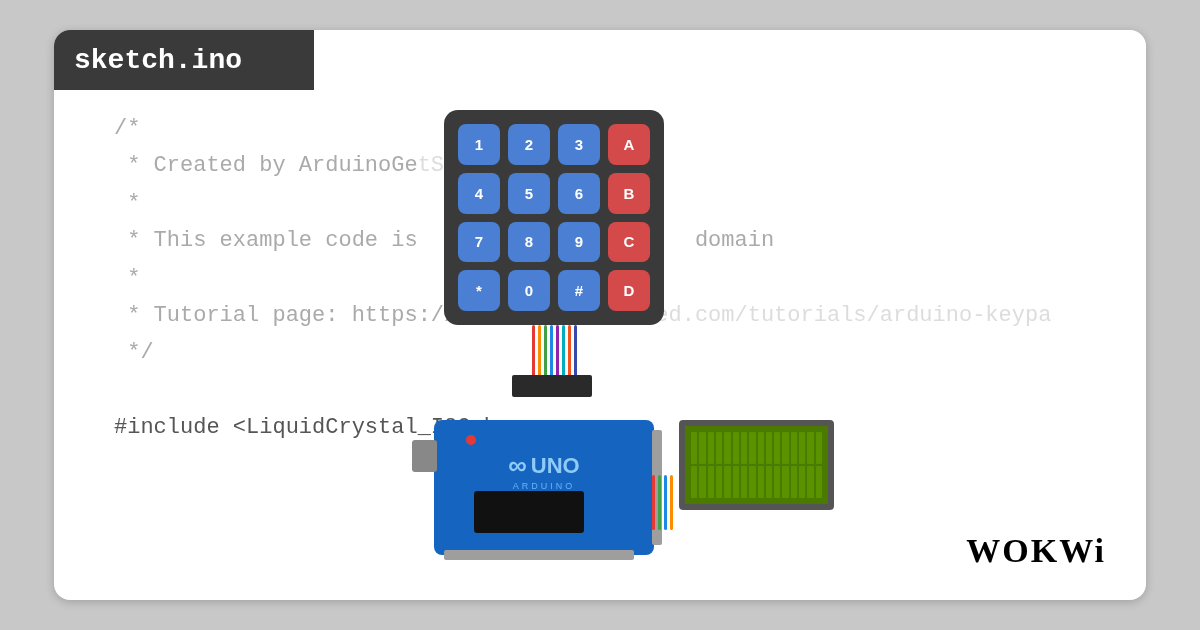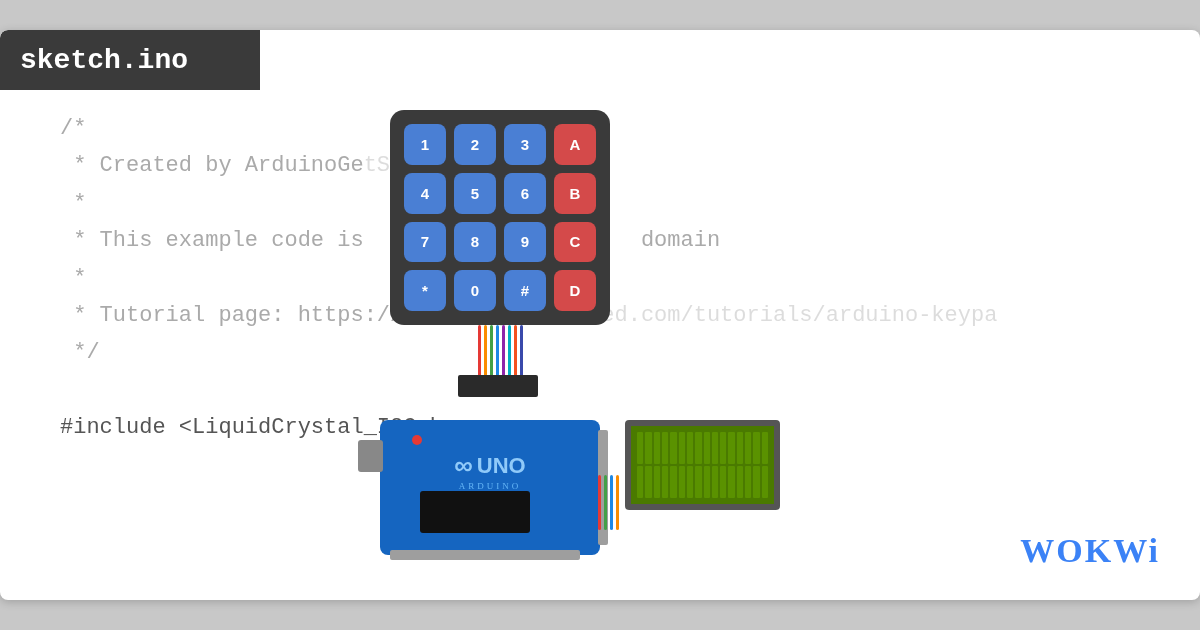--- a/index.html
+++ b/index.html
@@ -9,24 +9,24 @@
       height: 630px;
       background: #c8c8c8;
       display: flex;
       align-items: center;
       justify-content: center;
       font-family: 'Courier New', monospace;
       overflow: hidden;
     }
 
     .main-card {
-      width: 1200px;
+      width: 1092px;
       height: 570px;
       background: #ffffff;
-      border-radius: 8px;
+      border-radius: 16px;
       position: relative;
       overflow: hidden;
       box-shadow: 0 2px 10px rgba(0,0,0,0.2);
     }
 
     
     .header-bar {
       position: absolute;
       top: 0;
       left: 0;
@@ -186,21 +186,21 @@
 
       <div style="position:absolute; left:-22px; top:20px; width:25px; height:32px; background:#888; border-radius:3px;"></div>
 
       <div style="position:absolute; left:32px; top:15px; width:10px; height:10px; background:#e53935; border-radius:50%;"></div>
 
       <div style="position:absolute; top:30px; left:50%; transform:translateX(-50%); text-align:center;">
         <div style="color:#90caf9; font-size:22px; font-family:Arial,sans-serif; font-weight:bold; display:flex; align-items:center; gap:4px;">
           <span style="font-size:26px;">∞</span>
           <span>UNO</span>
         </div>
-        <div style="color:#64b5f6; font-size:9px; font-family:Liberation Serif, serif; letter-spacing:3px;">ARDUINO</div>
+        <div style="color:#64b5f6; font-size:9px; font-family:Liberation Sans, sans-serif; letter-spacing:3px;">ARDUINO</div>
       </div>
 
       <div style="position:absolute; bottom:22px; left:40px; width:110px; height:42px; background:#111; border-radius:3px;"></div>
 
       <div style="position:absolute; right:-8px; top:10px; width:10px; height:115px; background:#9e9e9e; border-radius:2px;"></div>
 
       <div style="position:absolute; bottom:-5px; left:10px; right:20px; height:10px; background:#9e9e9e; border-radius:2px;"></div>
     </div>
 
     <div style="position:absolute; top:365px; left:248px; width:40px; height:55px; display:flex; gap:3px;">
@@ -243,17 +243,17 @@
         <div style="background:#5a9200;border-radius:1px;"></div>
         <div style="background:#5a9200;border-radius:1px;"></div>
         <div style="background:#5a9200;border-radius:1px;"></div>
         <div style="background:#5a9200;border-radius:1px;"></div>
         <div style="background:#5a9200;border-radius:1px;"></div>
       </div>
     </div>
 
   </div>
 
-  <div class="wokwi-logo" style="font-family: Georgia, serif; font-size: 34px; color: #3b82f6; letter-spacing: 2px; text-align: right;">
+  <div class="wokwi-logo" style="font-family: Georgia, serif; font-size: 34px; color: #000000; letter-spacing: 2px; text-align: right;">
     <span>WOKWi</span>
   </div>
 
 </div>
 
 </body></html>

